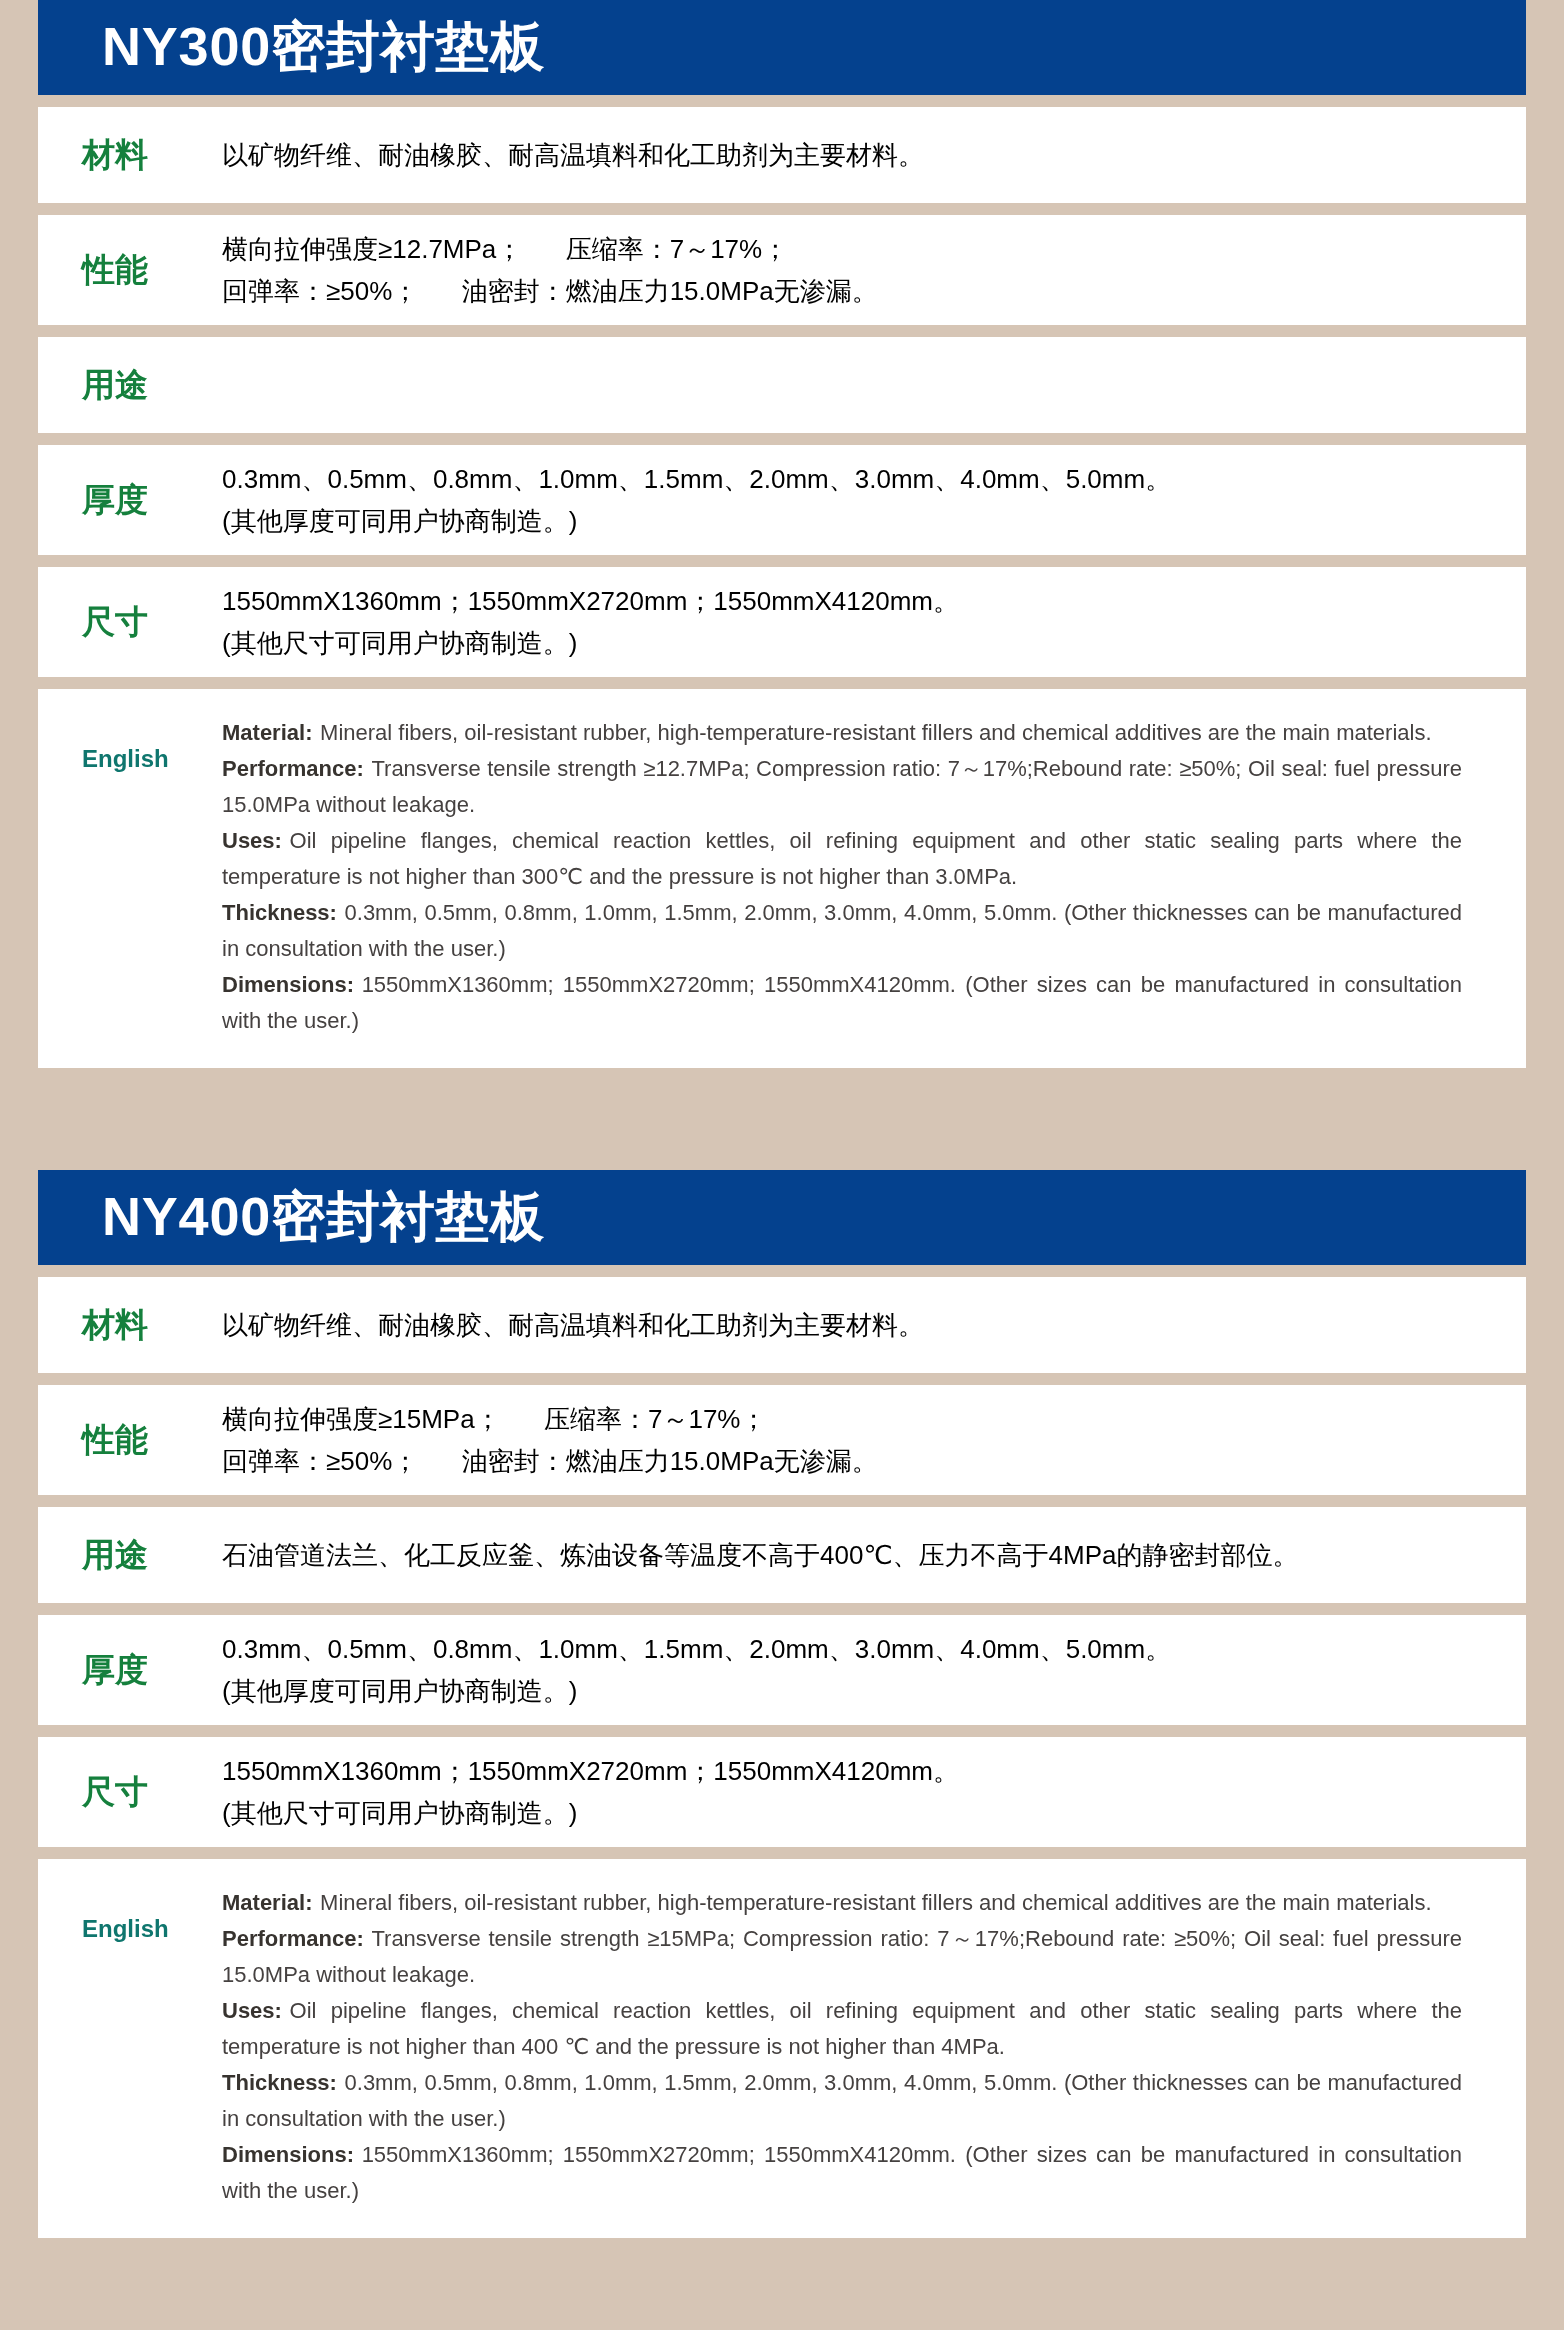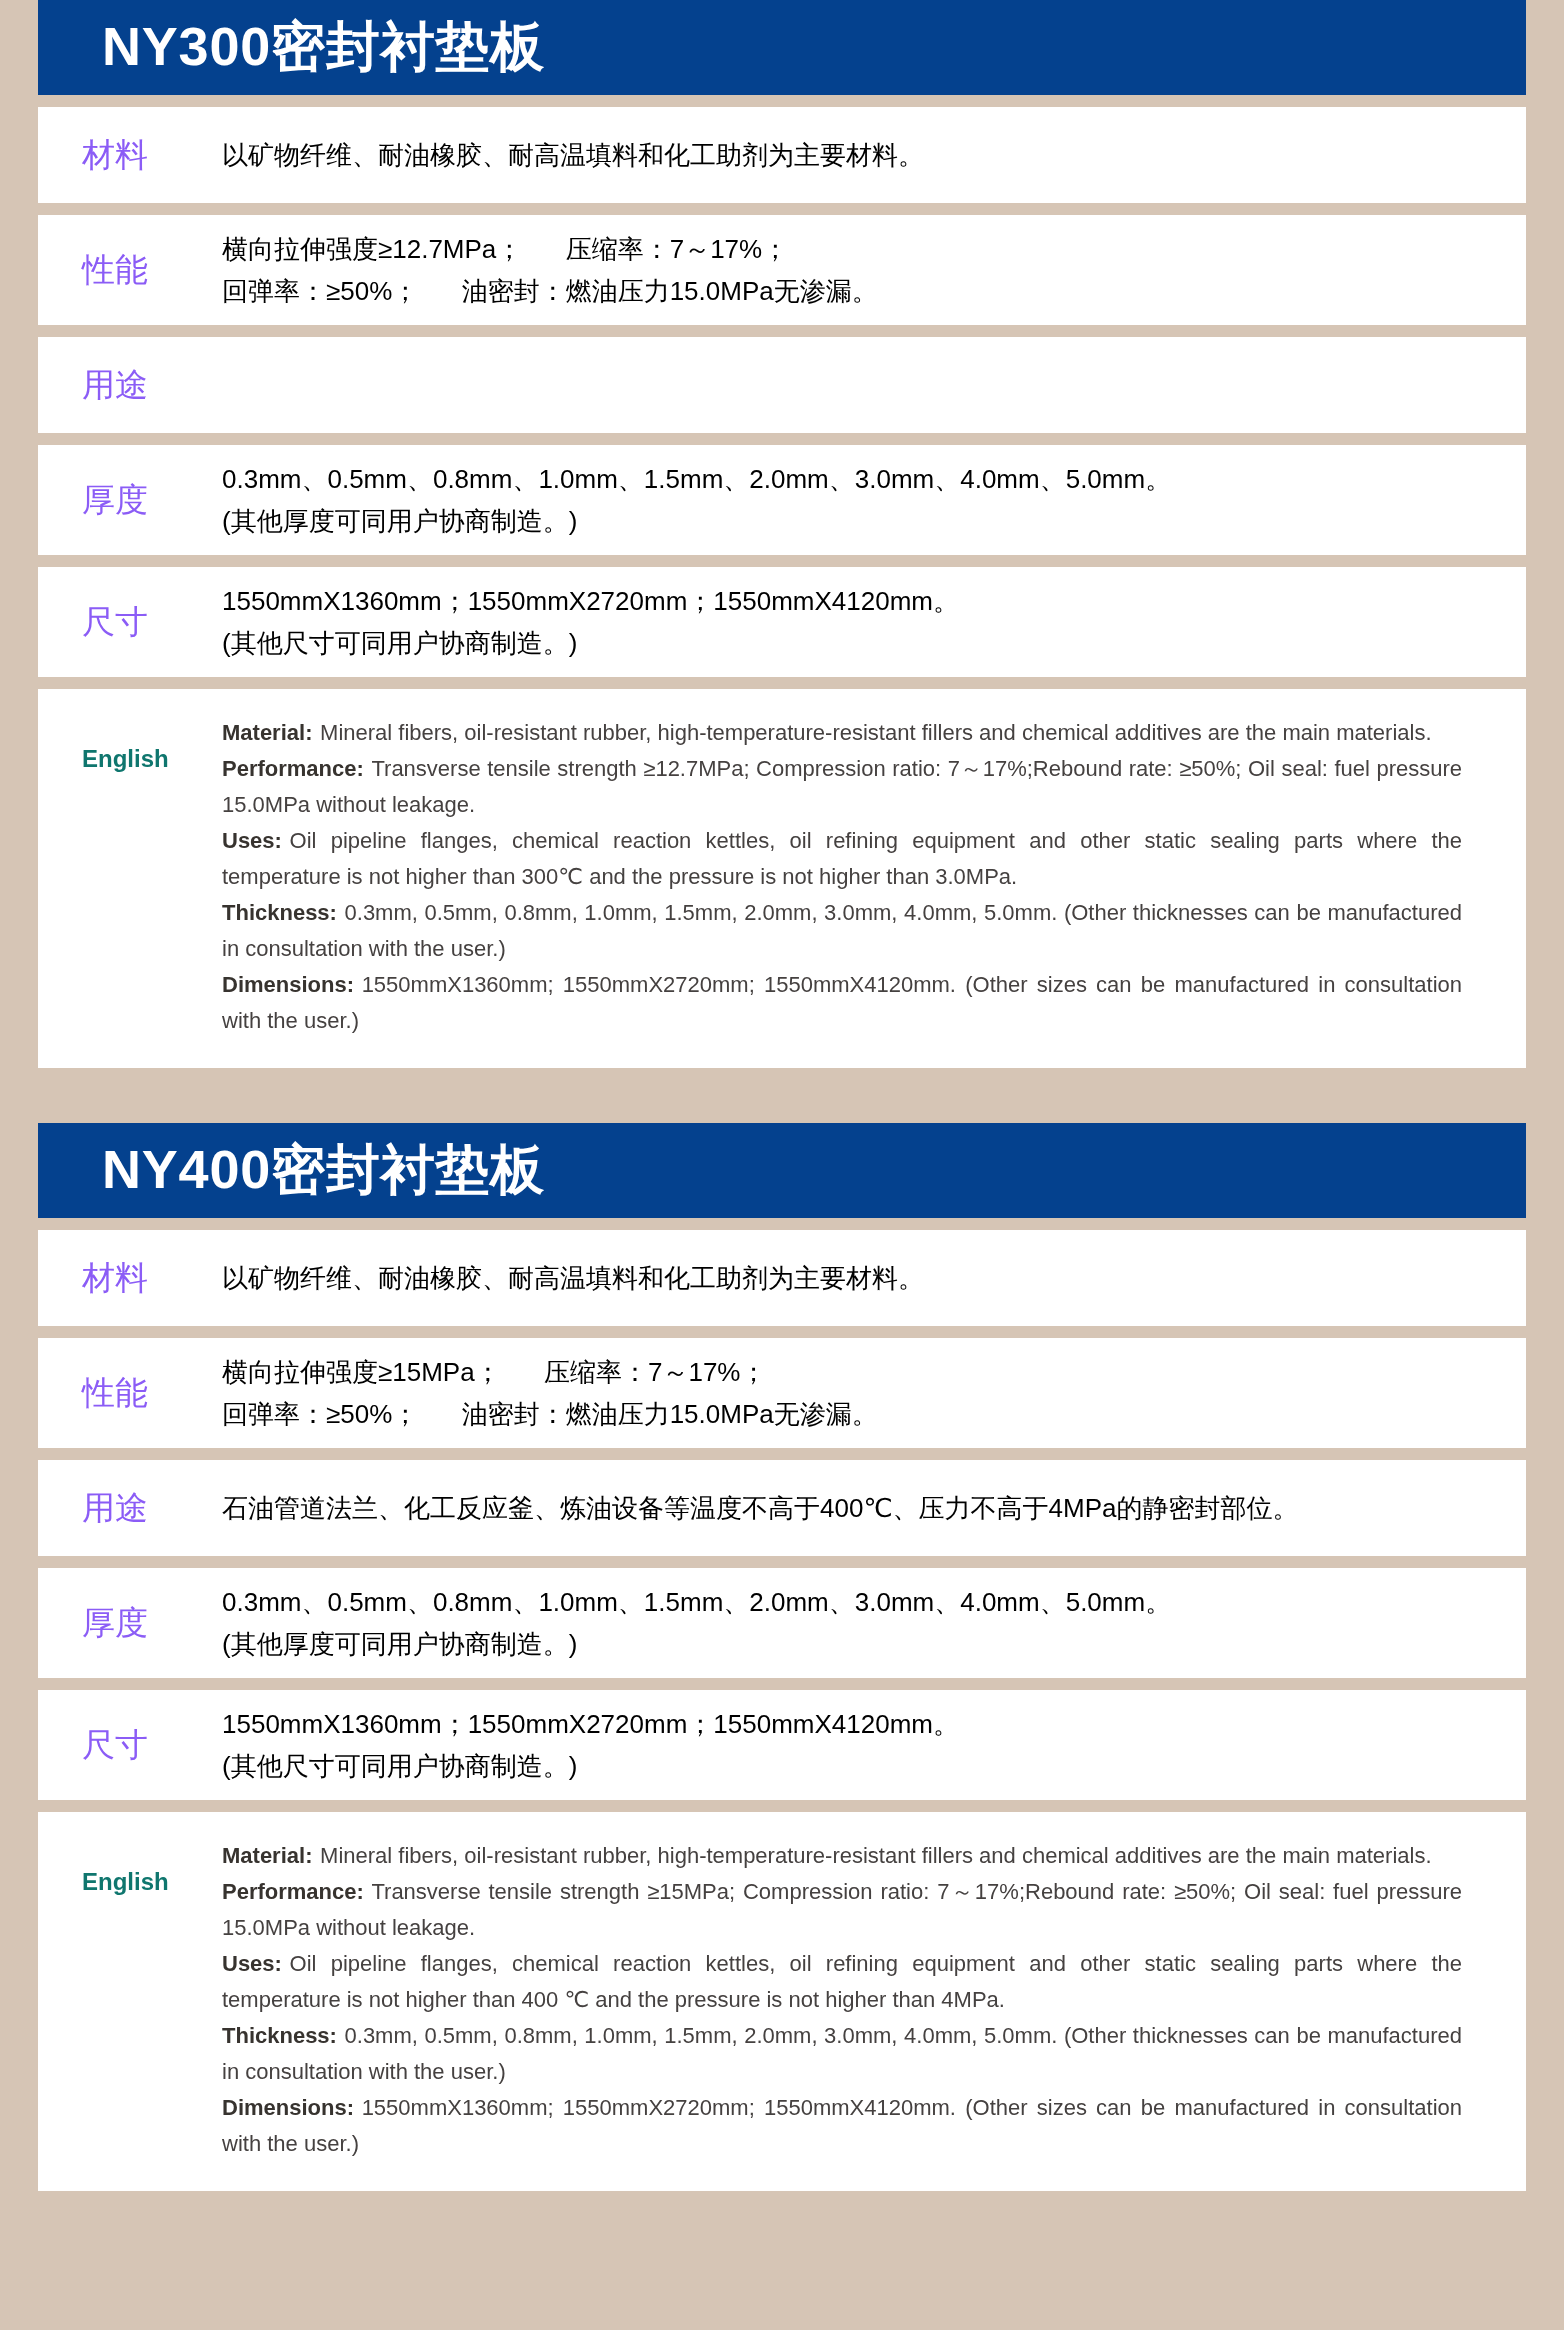--- a/index.html
+++ b/index.html
@@ -5,21 +5,21 @@
   html,body{margin:0;padding:0;background:#d6c5b5;}
   .page{
     width:1564px;
     min-height:2330px;
     box-sizing:border-box;
     padding:0 38px 53px 38px;
     background:#d6c5b5;
     font-family:"Liberation Sans","DejaVu Sans",sans-serif;
   }
   .section{margin:0;}
-  .section.second{margin-top:55px;border-radius:31px;}
+  .section.second{margin-top:102px;border-radius:31px;}
   .section-header{
     height:95px;
     background:#04418e;
     display:flex;
     align-items:center;
     padding-left:64px;
   }
   .section-title{
     color:#ffffff;
     font-size:54px;
@@ -33,22 +33,22 @@
     align-items:center;
     min-height:96px;
     box-sizing:border-box;
     padding:10.6px 0;
   }
   .spec-row.tall{min-height:110px;}
   .row-label{
     flex:0 0 140px;
     padding-left:44px;
     font-size:33px;
-    font-weight:normal;
-    color:#8b5cf6;
+    font-weight:bold;
+    color:#15803d;
   }
   .row-content{
     flex:1;
     padding-right:38px;
     font-size:26px;
     line-height:1.62;
     color:#000000;
   }
   .content-line{white-space:pre-wrap;}
   .english-row{

